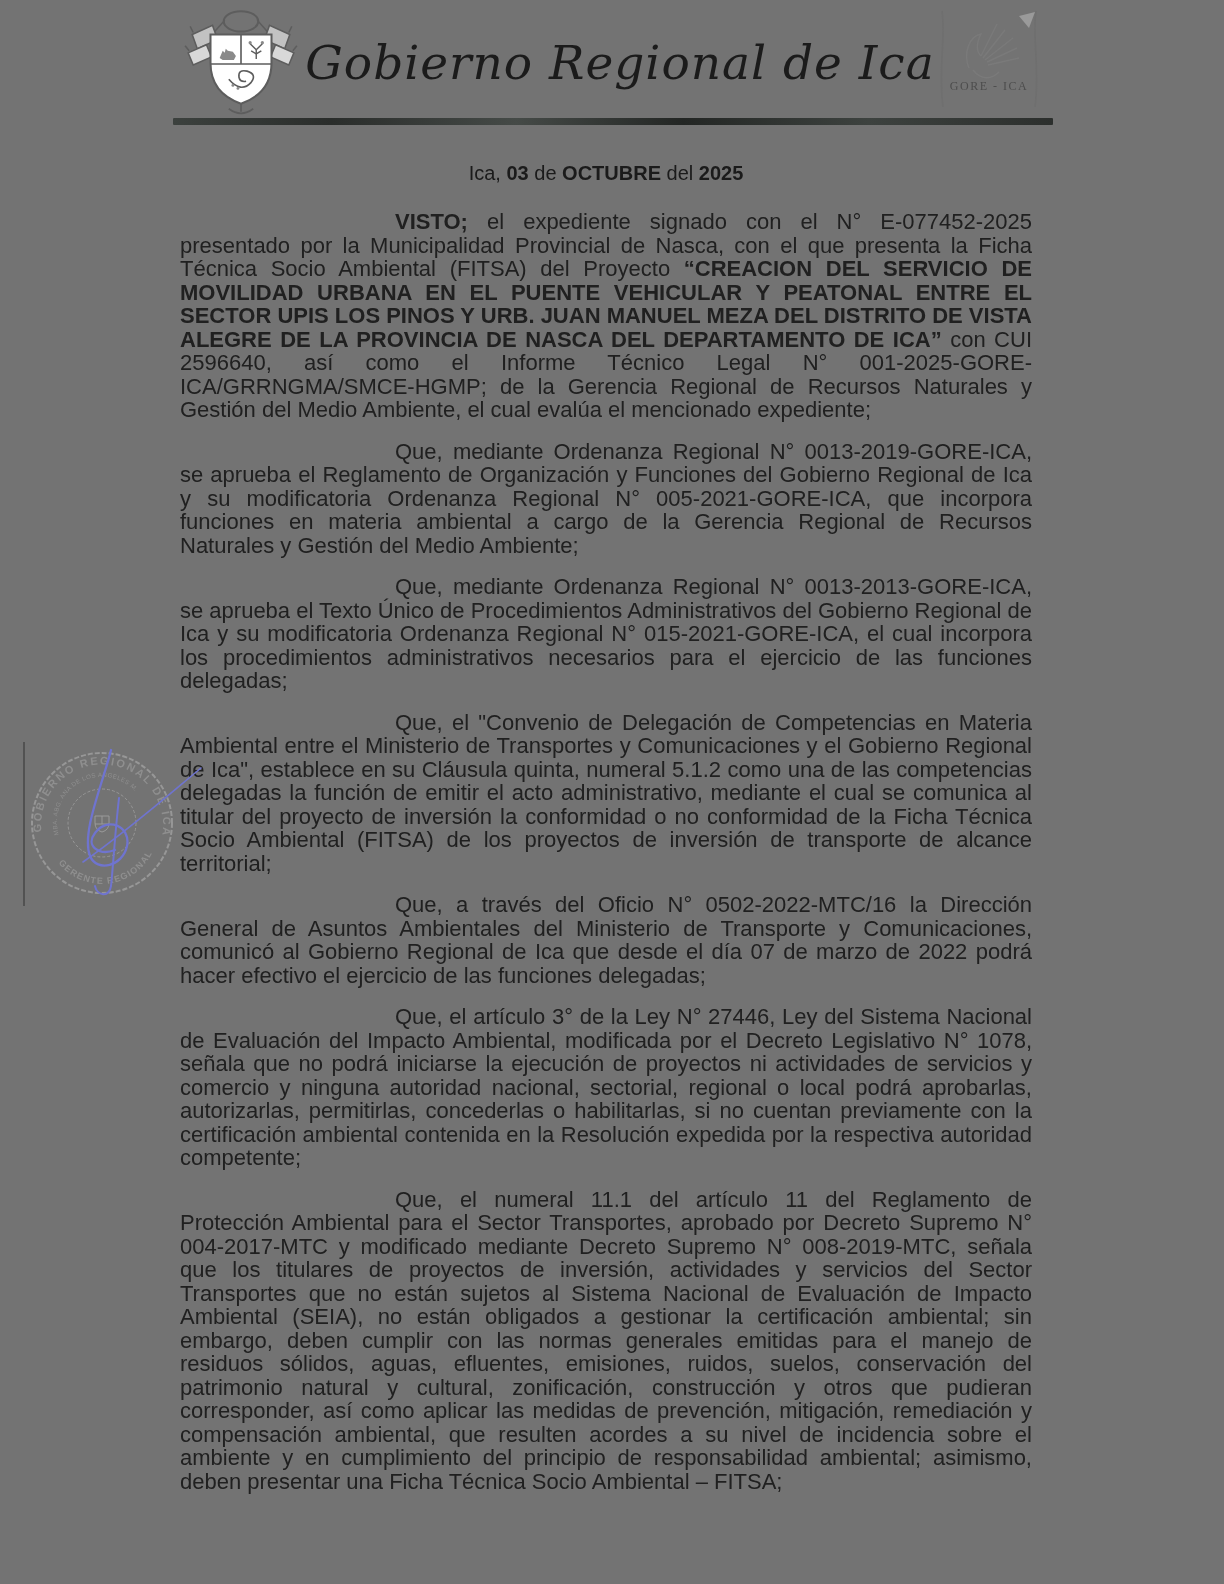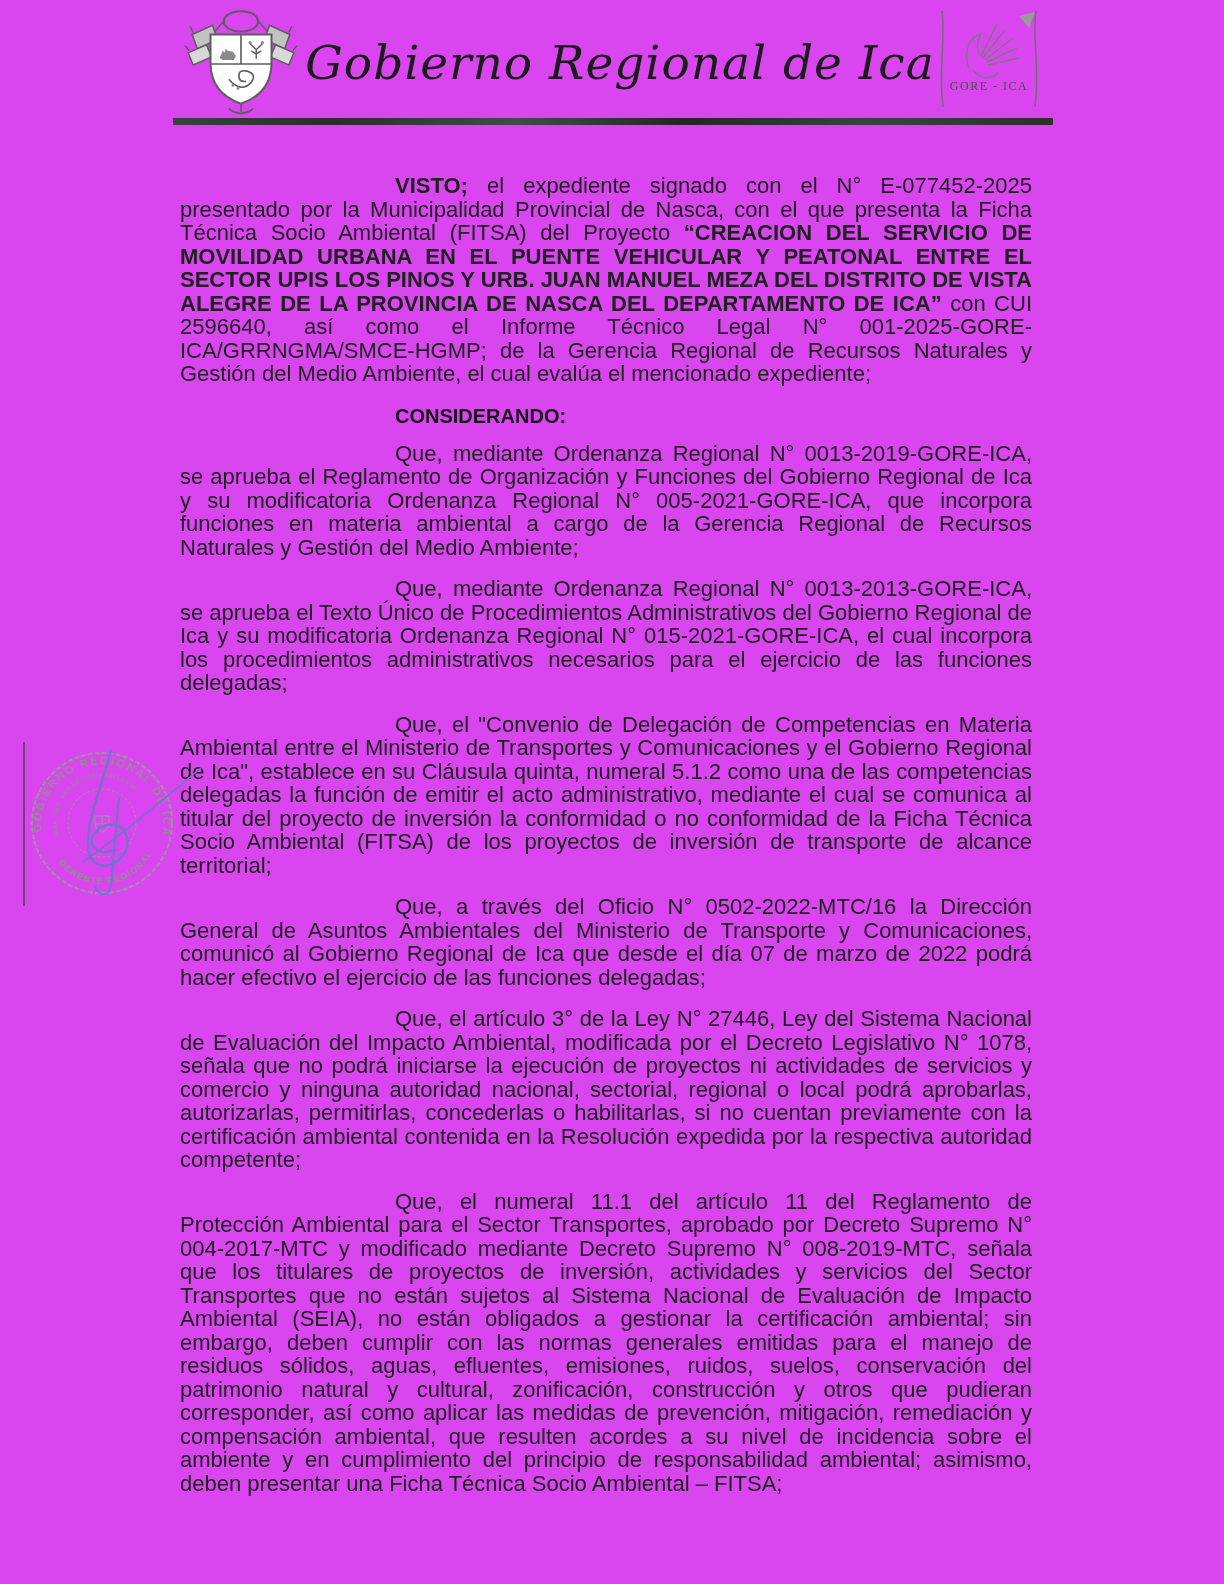--- a/index.html
+++ b/index.html
@@ -1,20 +1,20 @@
 <!DOCTYPE html>
 <html lang="es"><head>
 <meta charset="utf-8">
 <style>
   html,body{margin:0;padding:0;background:#e8e8e8;}
   .page{
     position:relative;
     width:1224px;height:1584px;
     margin:0 auto;
-    background:#d946ef;
+    background:#737373;
     font-family:"Liberation Sans",sans-serif;
     color:#1e1e1e;
     overflow:hidden;
   }
   
   .coat{position:absolute;left:180px;top:6px;width:122px;height:112px;}
   .org-title{
     position:absolute;left:320px;top:22px;width:600px;height:80px;
     display:flex;align-items:center;justify-content:center;
     font-family:"DejaVu Serif","Liberation Serif",serif;
@@ -104,24 +104,24 @@
       <path d="M40,62 C48,72 58,72 66,64"></path>
     </g>
     <polygon points="86,8 102,4 96,20" fill="#9a9a9a"></polygon>
     <text x="56" y="82" text-anchor="middle" style="font-family:'Liberation Serif',serif;font-size:12px;letter-spacing:1.5px;fill:#4d4d4d">GORE - ICA</text>
   </svg>
 
   <div class="rule"></div>
 
   <div class="main">
 
+    <div class="date-line"><span>Ica, </span><span class="b">03</span><span> de </span><span class="b">OCTUBRE</span><span> del </span><span class="b">2025</span></div>
 
     <p class="para visto"><span class="b">VISTO;</span><span> el expediente signado con el N° E-077452-2025 presentado por la Municipalidad Provincial de Nasca, con el que presenta la Ficha Técnica Socio Ambiental (FITSA) del Proyecto </span><span class="b">“CREACION DEL SERVICIO DE MOVILIDAD URBANA EN EL PUENTE VEHICULAR Y PEATONAL ENTRE EL SECTOR UPIS LOS PINOS Y URB. JUAN MANUEL MEZA DEL DISTRITO DE VISTA ALEGRE DE LA PROVINCIA DE NASCA DEL DEPARTAMENTO DE ICA”</span><span> con CUI 2596640, así como el Informe Técnico Legal N° 001-2025-GORE-ICA/GRRNGMA/SMCE-HGMP; de la Gerencia Regional de Recursos Naturales y Gestión del Medio Ambiente, el cual evalúa el mencionado expediente;</span></p>
 
-    <div class="considerando">CONSIDERANDO:</div>
 
     <p class="para">Que, mediante Ordenanza Regional N° 0013-2019-GORE-ICA, se aprueba el Reglamento de Organización y Funciones del Gobierno Regional de Ica y su modificatoria Ordenanza Regional N° 005-2021-GORE-ICA, que incorpora funciones en materia ambiental a cargo de la Gerencia Regional de Recursos Naturales y Gestión del Medio Ambiente;</p>
     <p class="para">Que, mediante Ordenanza Regional N° 0013-2013-GORE-ICA, se aprueba el Texto Único de Procedimientos Administrativos del Gobierno Regional de Ica y su modificatoria Ordenanza Regional N° 015-2021-GORE-ICA, el cual incorpora los procedimientos administrativos necesarios para el ejercicio de las funciones delegadas;</p>
     <p class="para">Que, el "Convenio de Delegación de Competencias en Materia Ambiental entre el Ministerio de Transportes y Comunicaciones y el Gobierno Regional de Ica", establece en su Cláusula quinta, numeral 5.1.2 como una de las competencias delegadas la función de emitir el acto administrativo, mediante el cual se comunica al titular del proyecto de inversión la conformidad o no conformidad de la Ficha Técnica Socio Ambiental (FITSA) de los proyectos de inversión de transporte de alcance territorial;</p>
     <p class="para">Que, a través del Oficio N° 0502-2022-MTC/16 la Dirección General de Asuntos Ambientales del Ministerio de Transporte y Comunicaciones, comunicó al Gobierno Regional de Ica que desde el día 07 de marzo de 2022 podrá hacer efectivo el ejercicio de las funciones delegadas;</p>
     <p class="para">Que, el artículo 3° de la Ley N° 27446, Ley del Sistema Nacional de Evaluación del Impacto Ambiental, modificada por el Decreto Legislativo N° 1078, señala que no podrá iniciarse la ejecución de proyectos ni actividades de servicios y comercio y ninguna autoridad nacional, sectorial, regional o local podrá aprobarlas, autorizarlas, permitirlas, concederlas o habilitarlas, si no cuentan previamente con la certificación ambiental contenida en la Resolución expedida por la respectiva autoridad competente;</p>
     <p class="para">Que, el numeral 11.1 del artículo 11 del Reglamento de Protección Ambiental para el Sector Transportes, aprobado por Decreto Supremo N° 004-2017-MTC y modificado mediante Decreto Supremo N° 008-2019-MTC, señala que los titulares de proyectos de inversión, actividades y servicios del Sector Transportes que no están sujetos al Sistema Nacional de Evaluación de Impacto Ambiental (SEIA), no están obligados a gestionar la certificación ambiental; sin embargo, deben cumplir con las normas generales emitidas para el manejo de residuos sólidos, aguas, efluentes, emisiones, ruidos, suelos, conservación del patrimonio natural y cultural, zonificación, construcción y otros que pudieran corresponder, así como aplicar las medidas de prevención, mitigación, remediación y compensación ambiental, que resulten acordes a su nivel de incidencia sobre el ambiente y en cumplimiento del principio de responsabilidad ambiental; asimismo, deben presentar una Ficha Técnica Socio Ambiental – FITSA;</p>
   </div>
 
   <div class="edge-line"></div>

